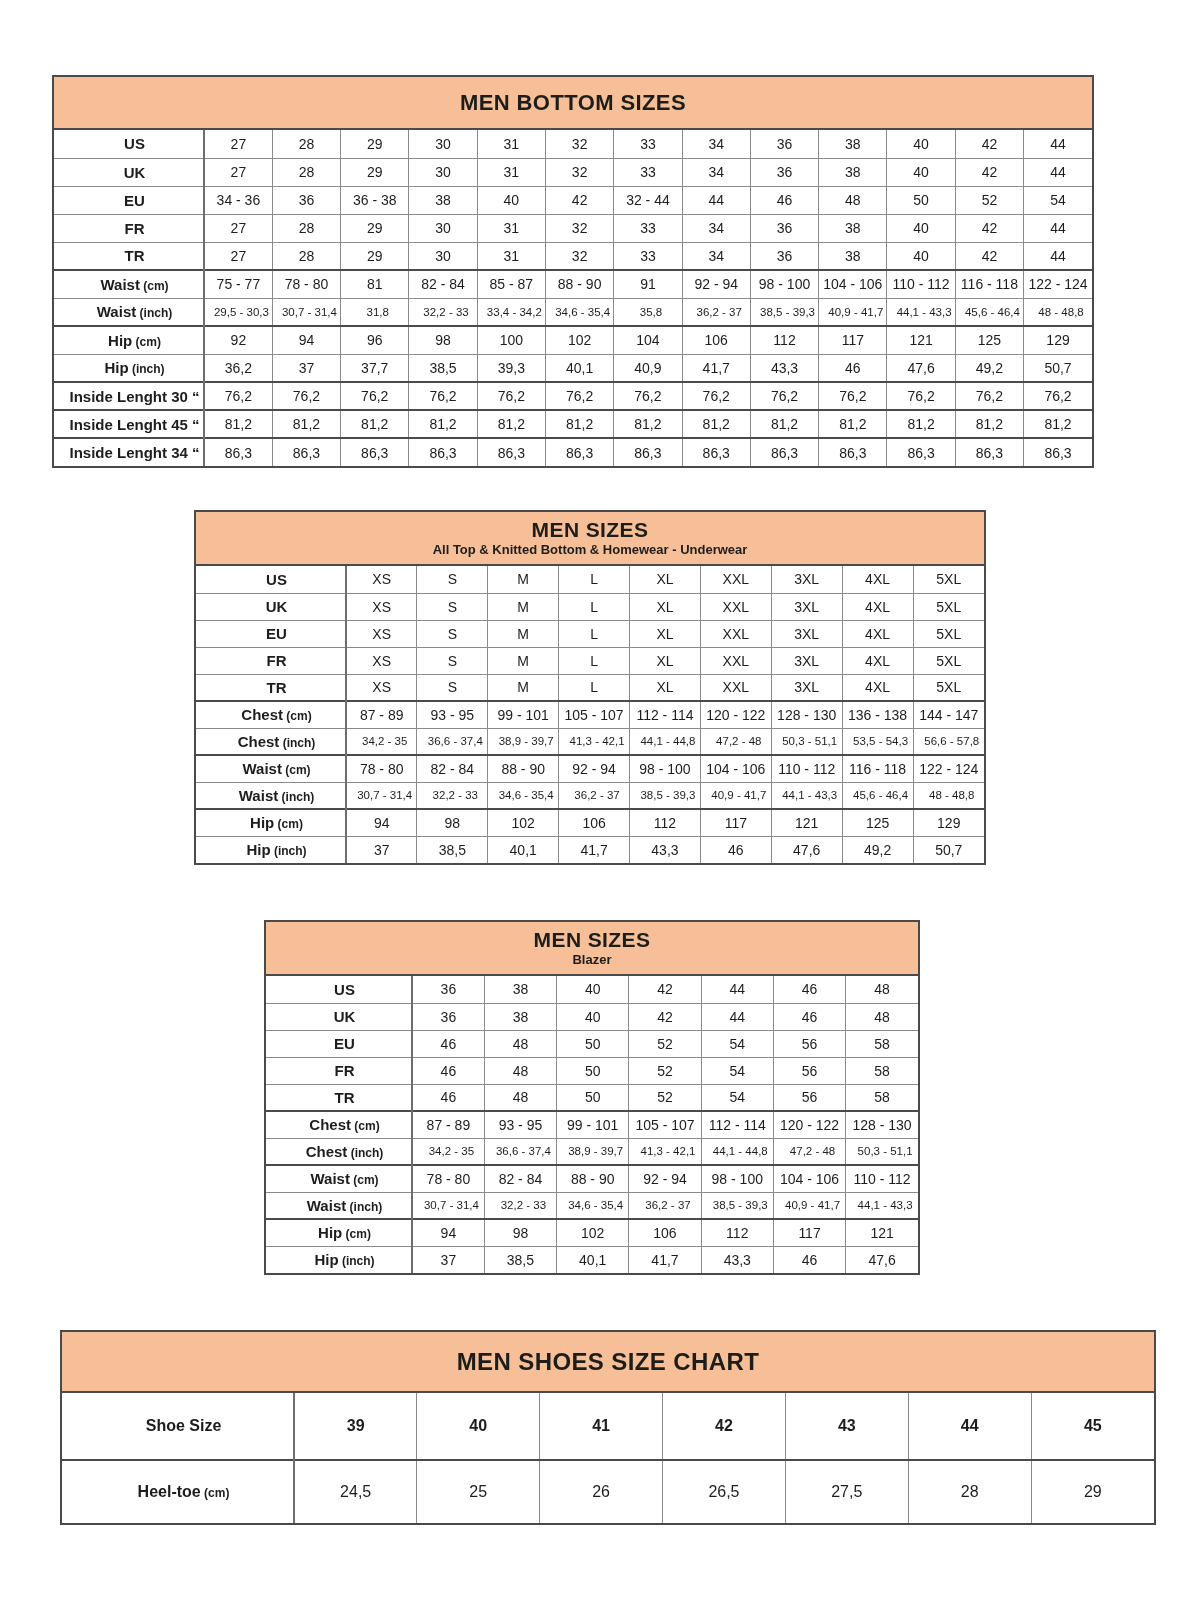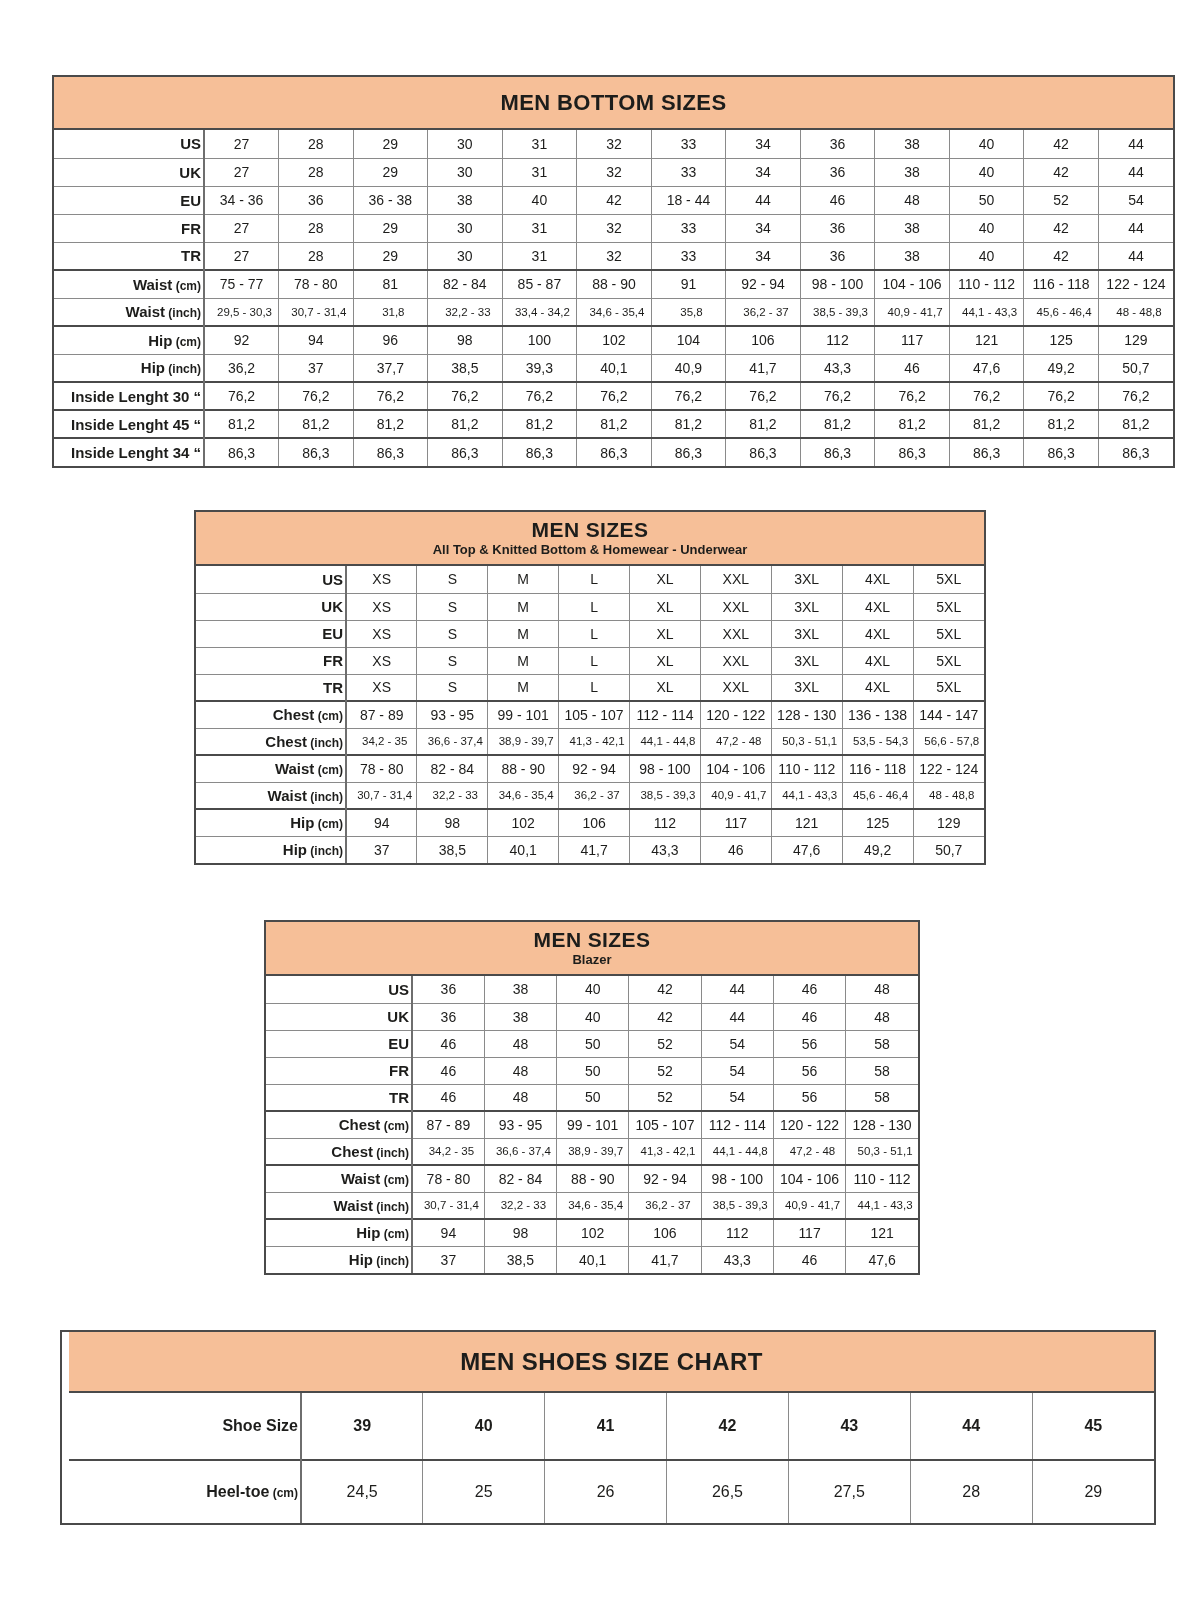--- a/index.html
+++ b/index.html
@@ -29,60 +29,60 @@
     border:1px solid #8a8a8a;
     text-align:center;
     font-size:14px;
     font-weight:normal;
     height:29px;
     padding:0 2px;
     overflow:hidden;
     white-space:nowrap;
   }
   th.label {
-    text-align:right;
+    text-align:center;
     padding-left:14px;
     font-weight:bold;
     font-size:15px;
     border-left:none;
     border-right:2px solid #6e6e6e;
     margin-left:35px;
   }
   td:last-child { border-right:none; }
   tr:first-child td, tr:first-child th { border-top:none; }
   tr:last-child  td, tr:last-child  th { border-bottom:none; }
   tr.thick td, tr.thick th { border-top:2px solid #4a4a4a; }
   tr.notop td, tr.notop th { border-top:none; }
   tr.small td { font-size:11.5px;padding-left:8px; }
   tr.boldv td { font-weight:bold; }
   .unit { font-size:12px; }
 
   
-  #t1 { left:52px;  top:75px;   width:1123px; }
+  #t1 { left:52px;  top:75px;   width:1042px; }
   #t1 .tbl-head { padding:13px 0 12px; }
   #t1 .tbl-title { font-size:22px; }
   #t1 th.label { width:150px; }
   #t1 td, #t1 th { height:28px; }
 
   
   #t2 { left:194px; top:510px;  width:792px; }
   #t2 .tbl-head { padding:5px 0 6px; }
   #t2 .tbl-title { font-size:21px; line-height:25px; }
   #t2 th.label { width:150px; }
   #t2 td, #t2 th { height:27px; }
 
   
   #t3 { left:264px; top:920px;  width:656px; }
   #t3 .tbl-head { padding:5px 0 6px; }
   #t3 .tbl-title { font-size:21px; line-height:25px; }
   #t3 th.label { width:146px; }
   #t3 td, #t3 th { height:27px; }
 
   
-  #t4 { left:60px;  top:1330px; width:1096px;padding-left:7px; }
+  #t4 { left:60px;  top:1330px; width:1096px; }
   #t4 .tbl-head { padding:16px 0 15px; }
   #t4 .tbl-title { font-size:24px; }
   #t4 th.label { width:232px; font-size:16px; }
   #t4 td { font-size:16px; }
   #t4 tr:nth-child(1) td, #t4 tr:nth-child(1) th { height:67px; }
   #t4 tr:nth-child(2) td, #t4 tr:nth-child(2) th { height:63px; }
   #t4 tr:nth-child(2) td { font-size:16px; }
 </style>
 </head>
 <body>
@@ -127,21 +127,21 @@
           <td>44</td>
         </tr>
         <tr class="">
           <th class="label"><span>EU</span></th>
           <td>34 - 36</td>
           <td>36</td>
           <td>36 - 38</td>
           <td>38</td>
           <td>40</td>
           <td>42</td>
-          <td>18 - 44</td>
+          <td>32 - 44</td>
           <td>44</td>
           <td>46</td>
           <td>48</td>
           <td>50</td>
           <td>52</td>
           <td>54</td>
         </tr>
         <tr class="">
           <th class="label"><span>FR</span></th>
           <td>27</td>

